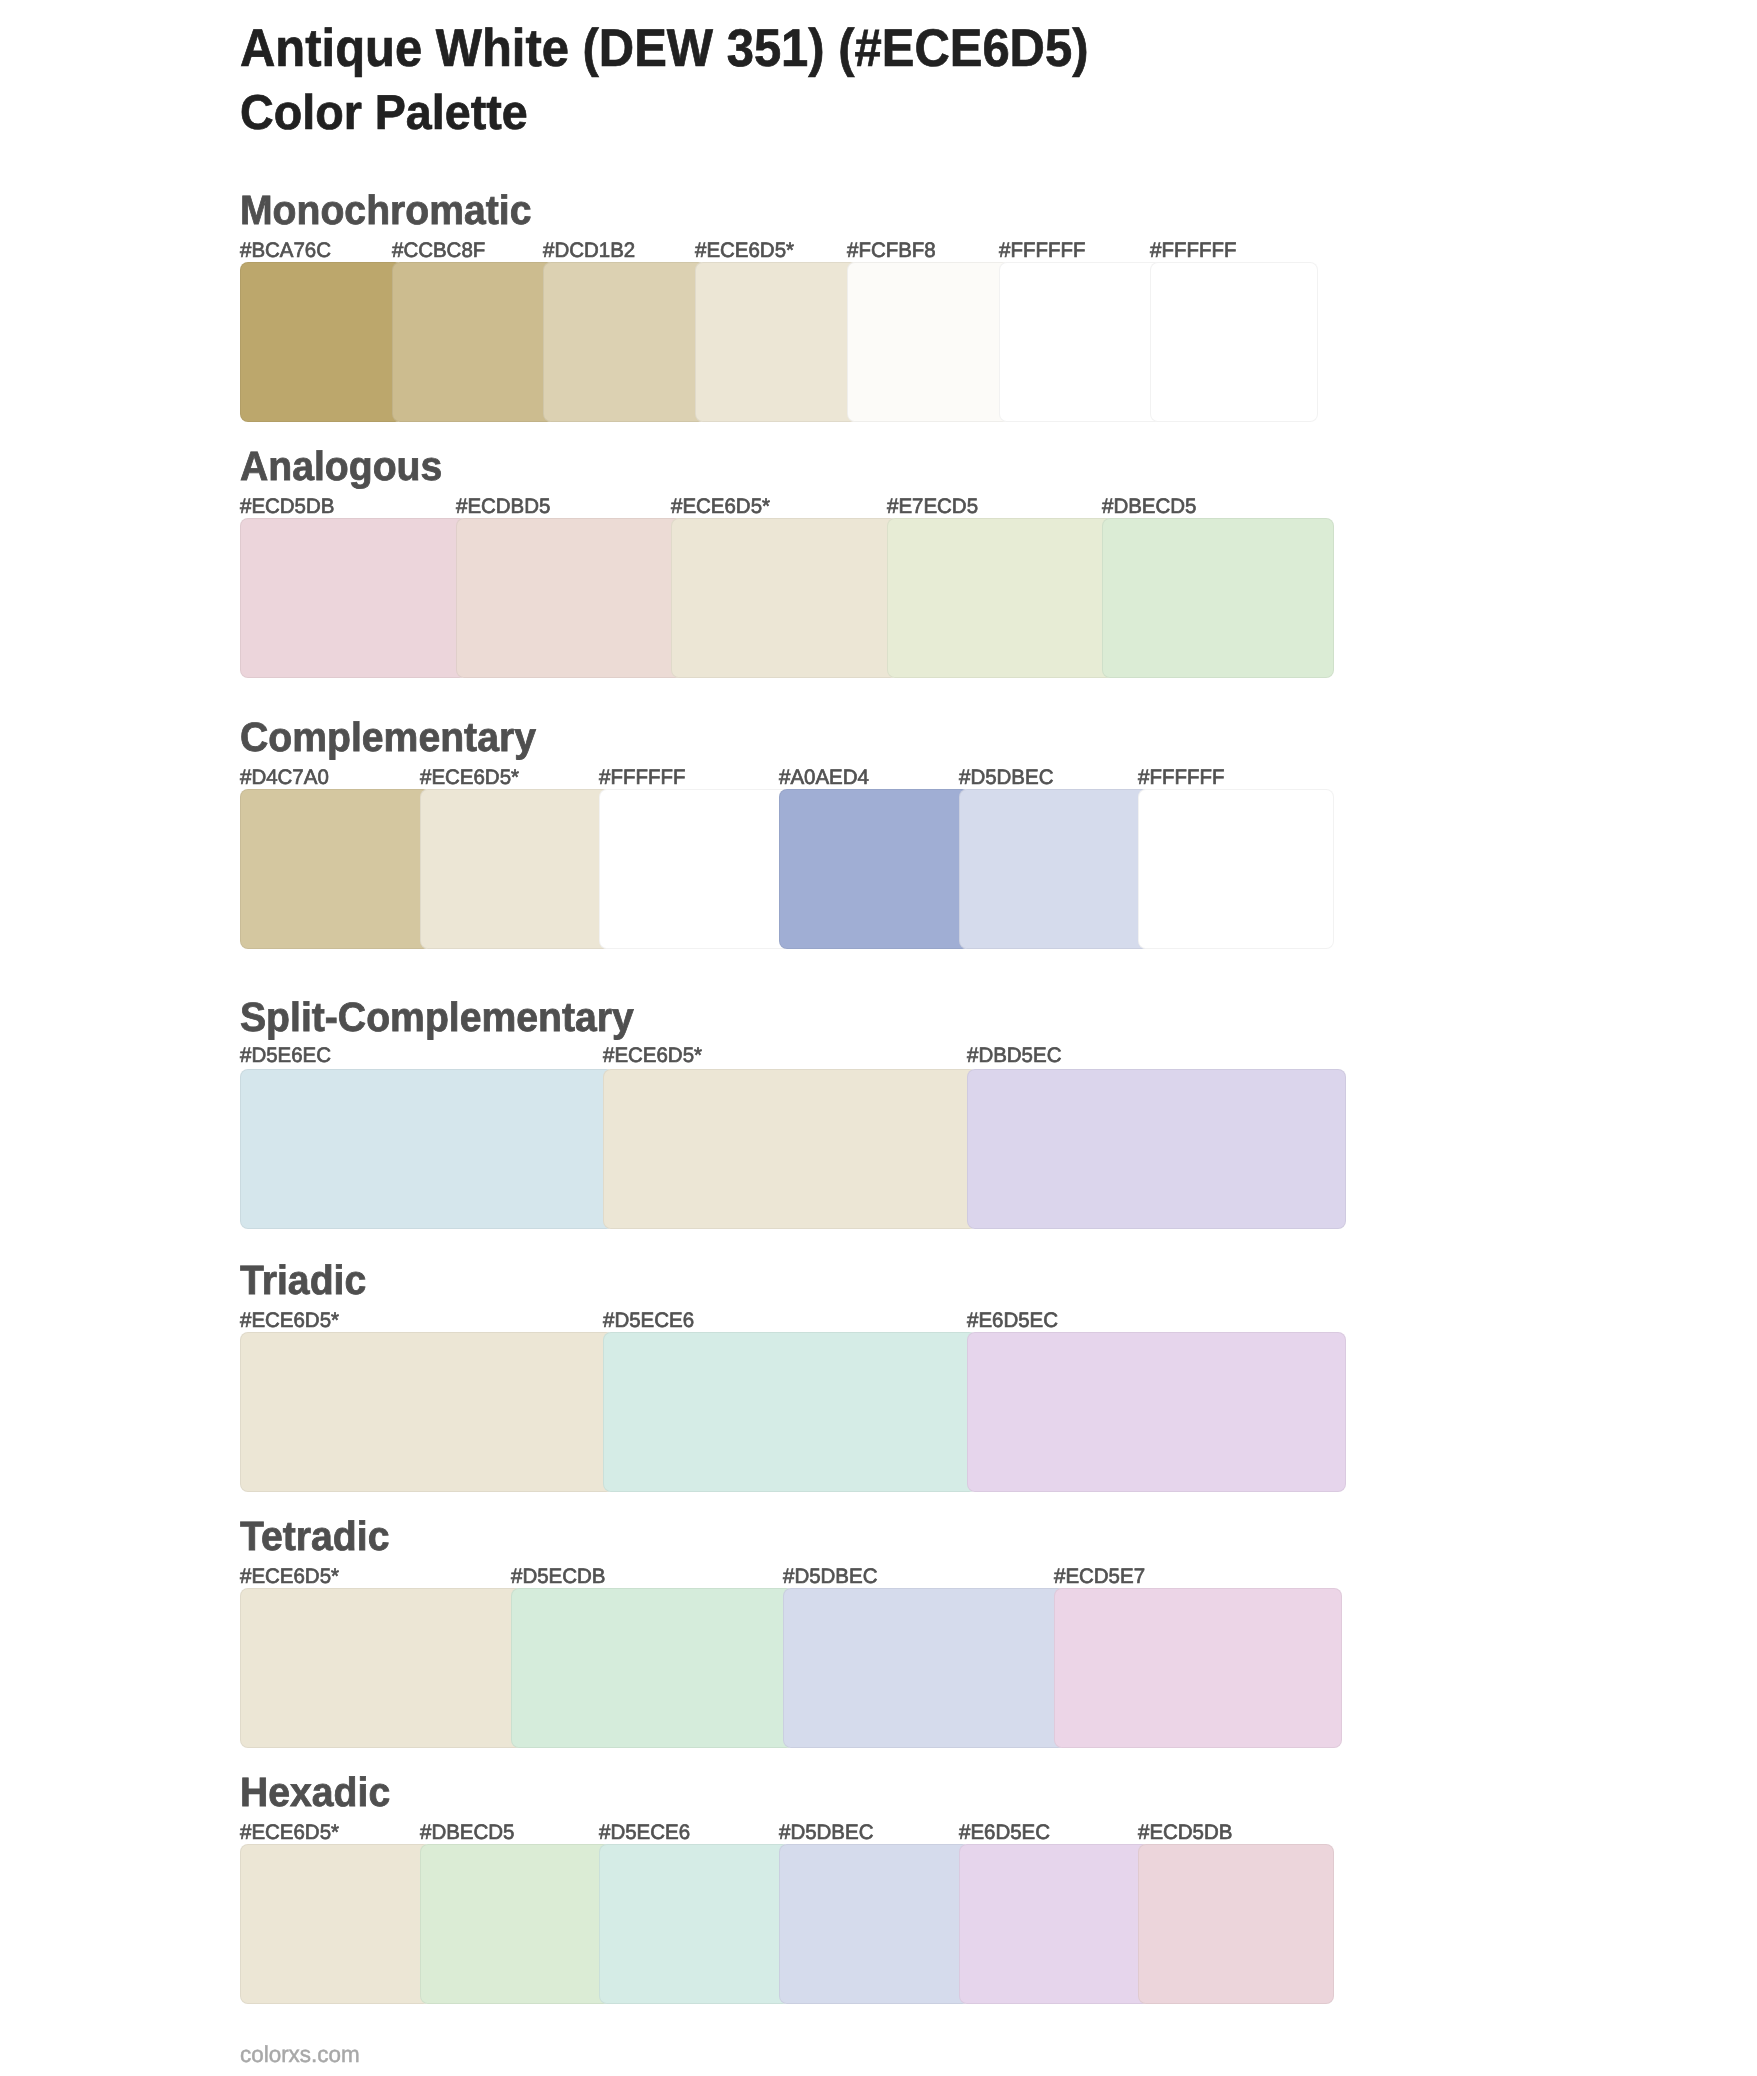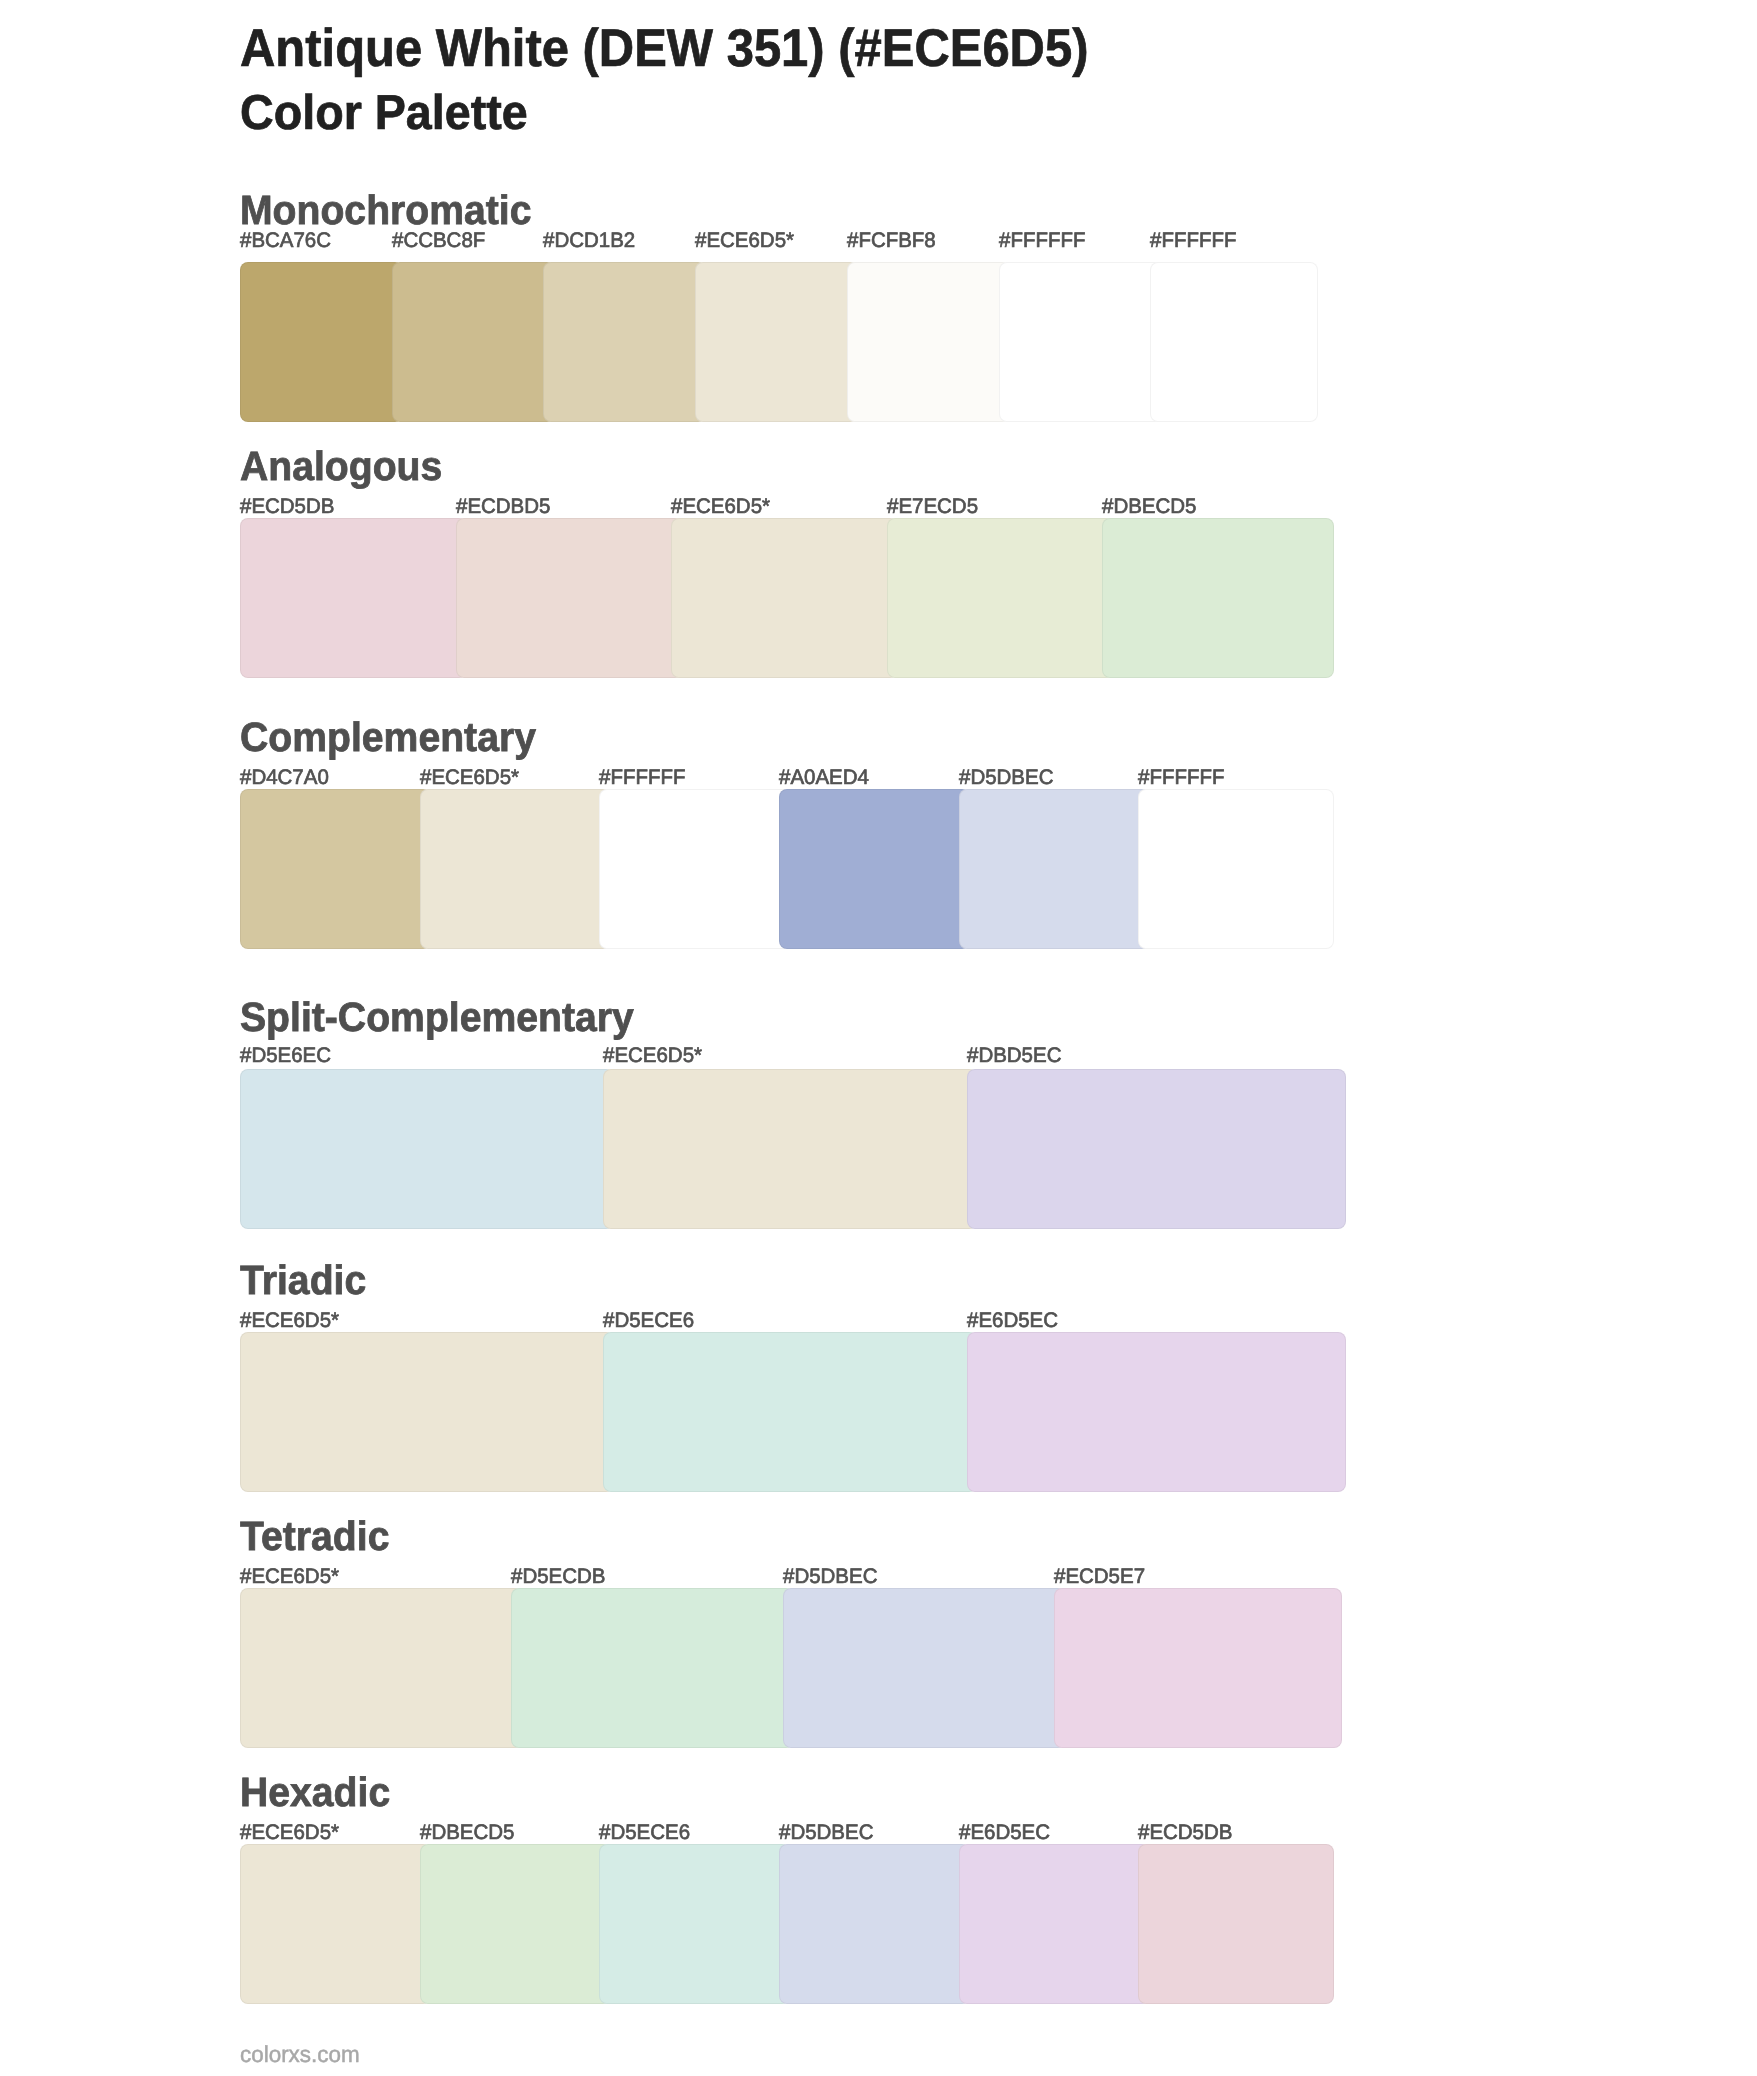--- a/index.html
+++ b/index.html
@@ -42,21 +42,21 @@
                  -webkit-text-stroke:0.5px #a8a8a8; }
 </style>
 </head>
 <body>
 
 <div class="page" style="background-color: rgb(255, 255, 255);">
   <h1 class="page-title" style="color: rgb(33, 33, 33);">Antique White (DEW 351) (#ECE6D5)</h1>
   <h2 class="page-subtitle" style="color: rgb(33, 33, 33);">Color Palette</h2>
   <section class="section" style="top:190px">
     <h3 class="section-title" style="color: rgb(79, 79, 79);">Monochromatic</h3>
-    <div class="swatch-labels" style="top:40px;height:21px">
+    <div class="swatch-labels" style="top:50px;height:21px">
       <span class="swatch-label" style="left: 0px; color: rgb(82, 82, 82);">#BCA76C</span>
       <span class="swatch-label" style="left: 152px; color: rgb(82, 82, 82);">#CCBC8F</span>
       <span class="swatch-label" style="left: 303px; color: rgb(82, 82, 82);">#DCD1B2</span>
       <span class="swatch-label" style="left: 455px; color: rgb(82, 82, 82);">#ECE6D5*</span>
       <span class="swatch-label" style="left: 607px; color: rgb(82, 82, 82);">#FCFBF8</span>
       <span class="swatch-label" style="left: 759px; color: rgb(82, 82, 82);">#FFFFFF</span>
       <span class="swatch-label" style="left: 910px; color: rgb(82, 82, 82);">#FFFFFF</span>
     </div>
     <div class="swatch-row" style="top:72px;height:160px">
       <div class="swatch" style="left: 0px; width: 163px; height: 160px; z-index: 1; background-color: rgb(188, 167, 108);" title="#BCA76C"></div>

